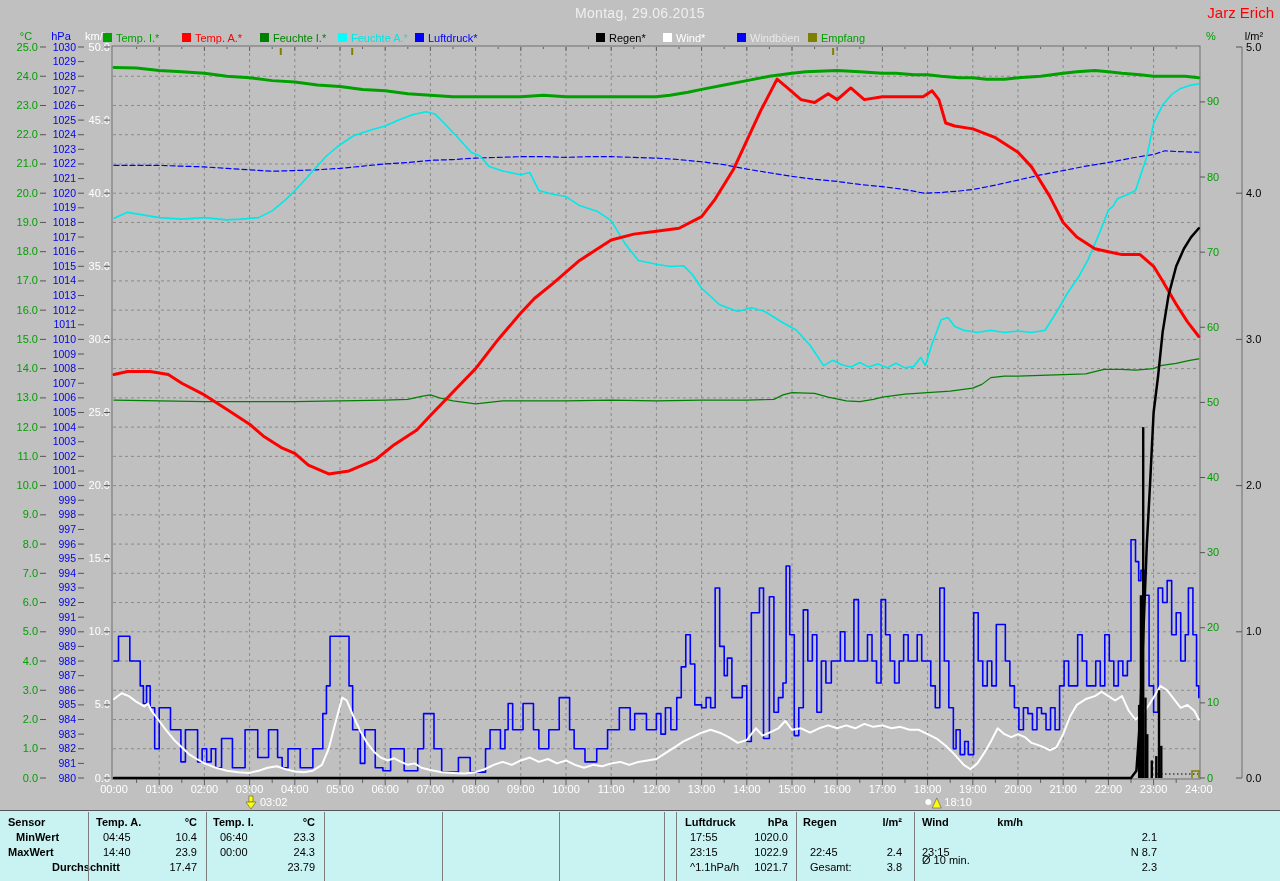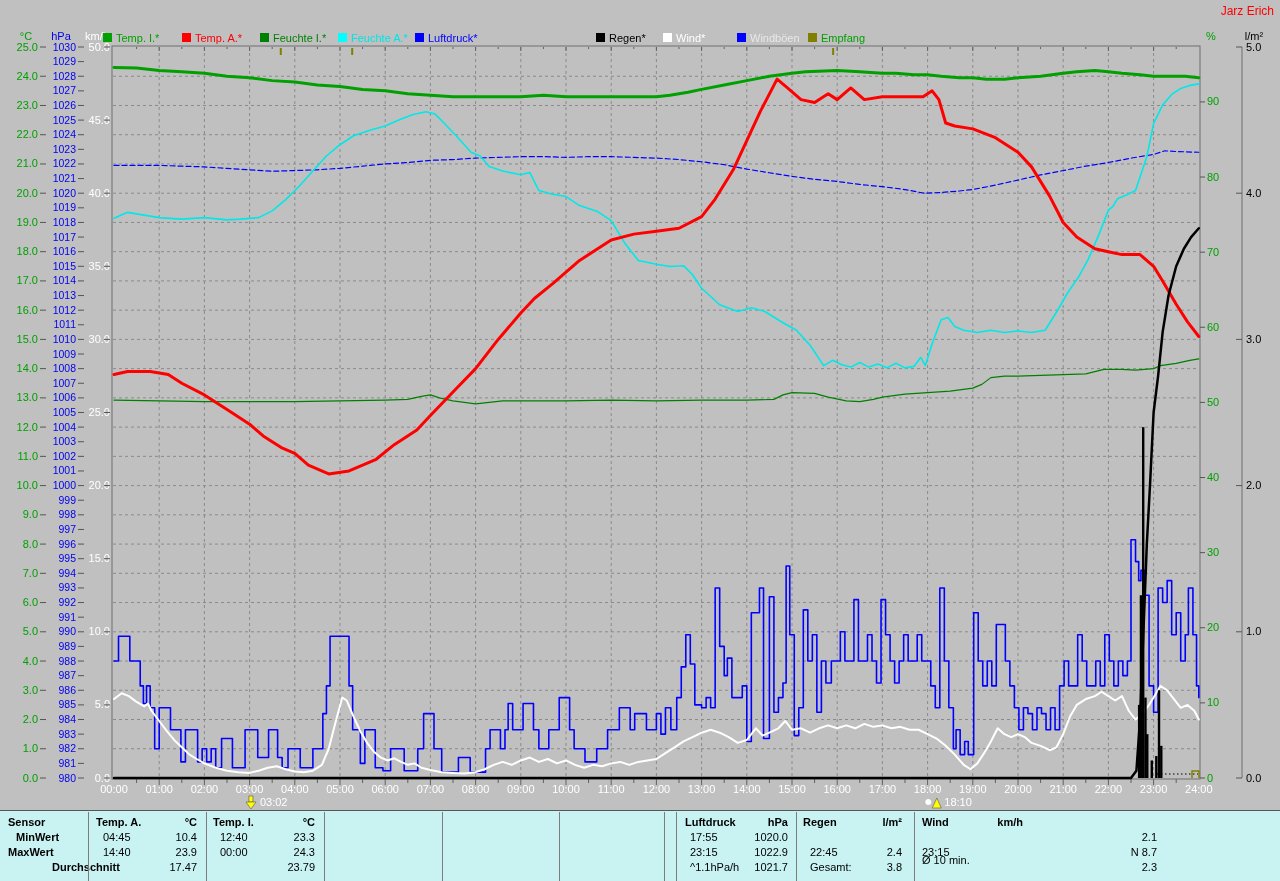--- a/index.html
+++ b/index.html
@@ -1,33 +1,34 @@
 <!DOCTYPE html>
 <html><head>
 <meta charset="utf-8">
 <style>
   html,body{margin:0;padding:0;background:#c0c0c0;width:1280px;height:881px;overflow:hidden;
             font-family:"Liberation Sans",sans-serif;}
   #stage{position:relative;width:1280px;height:881px;background:#c0c0c0;}
   #plot-svg{position:absolute;left:0;top:0;}
   #title{position:absolute;left:0;top:5px;width:1280px;text-align:center;color:#efefef;
          font-size:14px;letter-spacing:.3px;}
-  #watermark{position:absolute;right:6px;top:4px;color:#ff0000;font-size:12px;}
+  #watermark{position:absolute;right:6px;top:4px;color:#ff0000;font-size:15px;}
   #info-table{position:absolute;left:0;top:810px;width:1280px;height:71px;background:#c9f2f2;
               border-top:1px solid #565656;border-bottom:1px solid #565656;font-size:11px;color:#000;}
   .tdiv{position:absolute;top:1px;bottom:1px;width:1px;background:#7d7d7d;}
   .tcell{position:absolute;height:13px;line-height:13px;white-space:pre;}
   .bold{font-weight:bold;}
   .r{text-align:right;}
   text{font-family:"Liberation Sans",sans-serif;}
 </style>
 </head>
 <body>
 <div id="stage">
 
+  <div id="title">Montag, 29.06.2015</div>
   <div id="watermark">Jarz Erich</div>
 
   <svg id="plot-svg" width="1280" height="810">
       <line x1="159.2" y1="47" x2="159.2" y2="778" stroke="#8a8a8a" stroke-dasharray="3,3"></line>
       <line x1="204.4" y1="47" x2="204.4" y2="778" stroke="#8a8a8a" stroke-dasharray="3,3"></line>
       <line x1="249.60000000000002" y1="47" x2="249.60000000000002" y2="778" stroke="#8a8a8a" stroke-dasharray="3,3"></line>
       <line x1="294.8" y1="47" x2="294.8" y2="778" stroke="#8a8a8a" stroke-dasharray="3,3"></line>
       <line x1="340" y1="47" x2="340" y2="778" stroke="#8a8a8a" stroke-dasharray="3,3"></line>
       <line x1="385.20000000000005" y1="47" x2="385.20000000000005" y2="778" stroke="#8a8a8a" stroke-dasharray="3,3"></line>
       <line x1="430.40000000000003" y1="47" x2="430.40000000000003" y2="778" stroke="#8a8a8a" stroke-dasharray="3,3"></line>
@@ -469,21 +470,21 @@
       <div class="tdiv" style="left: 914px;"></div>
       <div class="tcell bold" style="left: 96px; top: 5px;">Temp. A.</div>
       <div class="tcell bold r" style="left: 107px; width: 90px; top: 5px;">°C</div>
       <div class="tcell" style="left: 103px; top: 20px;">04:45</div>
       <div class="tcell r" style="left: 107px; width: 90px; top: 20px;">10.4</div>
       <div class="tcell" style="left: 103px; top: 35px;">14:40</div>
       <div class="tcell r" style="left: 107px; width: 90px; top: 35px;">23.9</div>
       <div class="tcell r" style="left: 107px; width: 90px; top: 50px;">17.47</div>
       <div class="tcell bold" style="left: 213px; top: 5px;">Temp. I.</div>
       <div class="tcell bold r" style="left: 225px; width: 90px; top: 5px;">°C</div>
-      <div class="tcell" style="left: 220px; top: 20px;">12:40</div>
+      <div class="tcell" style="left: 220px; top: 20px;">06:40</div>
       <div class="tcell r" style="left: 225px; width: 90px; top: 20px;">23.3</div>
       <div class="tcell" style="left: 220px; top: 35px;">00:00</div>
       <div class="tcell r" style="left: 225px; width: 90px; top: 35px;">24.3</div>
       <div class="tcell r" style="left: 225px; width: 90px; top: 50px;">23.79</div>
       <div class="tcell bold" style="left: 685px; top: 5px;">Luftdruck</div>
       <div class="tcell bold r" style="left: 698px; width: 90px; top: 5px;">hPa</div>
       <div class="tcell" style="left: 690px; top: 20px;">17:55</div>
       <div class="tcell r" style="left: 698px; width: 90px; top: 20px;">1020.0</div>
       <div class="tcell" style="left: 690px; top: 35px;">23:15</div>
       <div class="tcell r" style="left: 698px; width: 90px; top: 35px;">1022.9</div>

